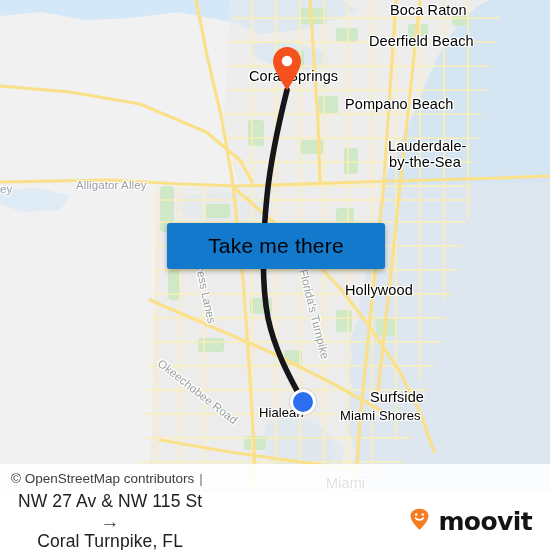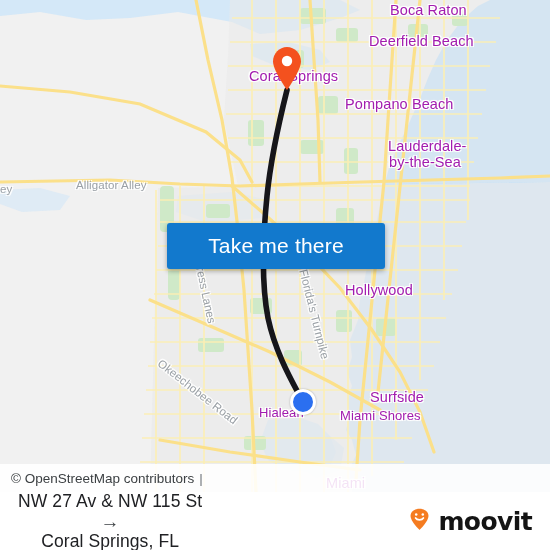--- a/index.html
+++ b/index.html
@@ -20,39 +20,39 @@
     color:#9aa0a6;
     font-family:"Liberation Sans","DejaVu Sans",sans-serif;
     white-space:nowrap;
     text-shadow:
       -1.2px -1.2px 0 rgba(255,255,255,.95), 1.2px -1.2px 0 rgba(255,255,255,.95),
       -1.2px  1.2px 0 rgba(255,255,255,.95), 1.2px  1.2px 0 rgba(255,255,255,.95),
        0 0 3px rgba(255,255,255,.95);
     pointer-events:none;
     letter-spacing:.1px;
   }
-  .city{font-size:14.5px;color:#a21caf;}
+  .city{font-size:14.5px;color:#000000;}
   .city.small{font-size:13px;}
   .road{font-size:11.5px;color:#9aa0a6;}
 
   
   .origin{
     position:absolute;width:26px;height:26px;border-radius:50%;
     background:#2b6ff0;border:3px solid #ffffff;
     box-shadow:0 0 2px rgba(0,0,0,.30);
     box-sizing:border-box;
   }
   
   .pin{position:absolute;width:34px;height:46px;}
 
   
   .cta{
     position:absolute;left:167px;top:223px;width:218px;height:46px;
     background:#1279cd;border:none;border-radius:3px;
-    color:#ffffff;font-size:21px;font-family:"Liberation Sans","DejaVu Sans",sans-serif;
+    color:#000000;font-size:21px;font-family:"Liberation Sans","DejaVu Sans",sans-serif;
     letter-spacing:.2px;cursor:pointer;
     box-shadow:0 2px 5px rgba(0,0,0,.32);
     display:flex;align-items:center;justify-content:center;
   }
 
   
   .attrib{
     position:absolute;left:0;bottom:0;width:550px;height:28px;
     background:rgba(255,255,255,.88);
     display:flex;align-items:center;
@@ -218,21 +218,21 @@
     <div class="attrib">
       <span>© OpenStreetMap contributors</span>
       <span class="sep">|</span>
     </div>
   </div>
 
   <div class="footer">
     <div class="trip">
       <span>NW 27 Av &amp; NW 115 St</span>
       <span class="arrow">→</span>
-      <span>Coral Springs, FL</span>
+      <span>Coral Turnpike, FL</span>
     </div>
     <div class="brand">
       <span>
         <svg width="21" height="23" viewBox="0 0 21 23">
           <path d="M10.5,22 C10.5,22 1.5,13.2 1.5,8 C1.5,3.9 5.5,0.8 10.5,0.8
                    C15.5,0.8 19.5,3.9 19.5,8 C19.5,13.2 10.5,22 10.5,22 Z" fill="#f57c20"></path>
           <circle cx="7.2" cy="6.6" r="1.25" fill="#ffffff"></circle>
           <circle cx="13.8" cy="6.6" r="1.25" fill="#ffffff"></circle>
           <path d="M6.6,10 C8.0,12.4 13.0,12.4 14.4,10" stroke="#ffffff" stroke-width="1.7" fill="none" stroke-linecap="round"></path>
         </svg>

